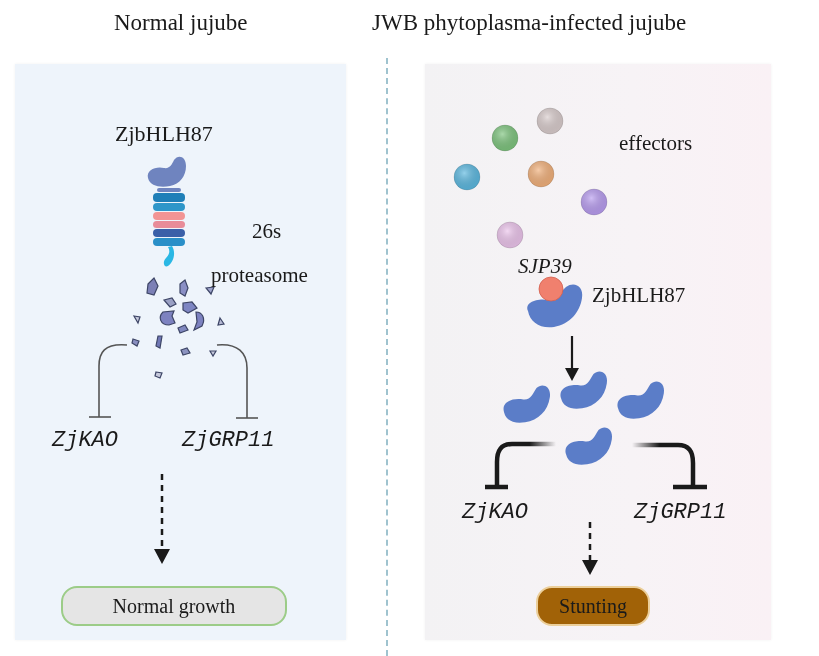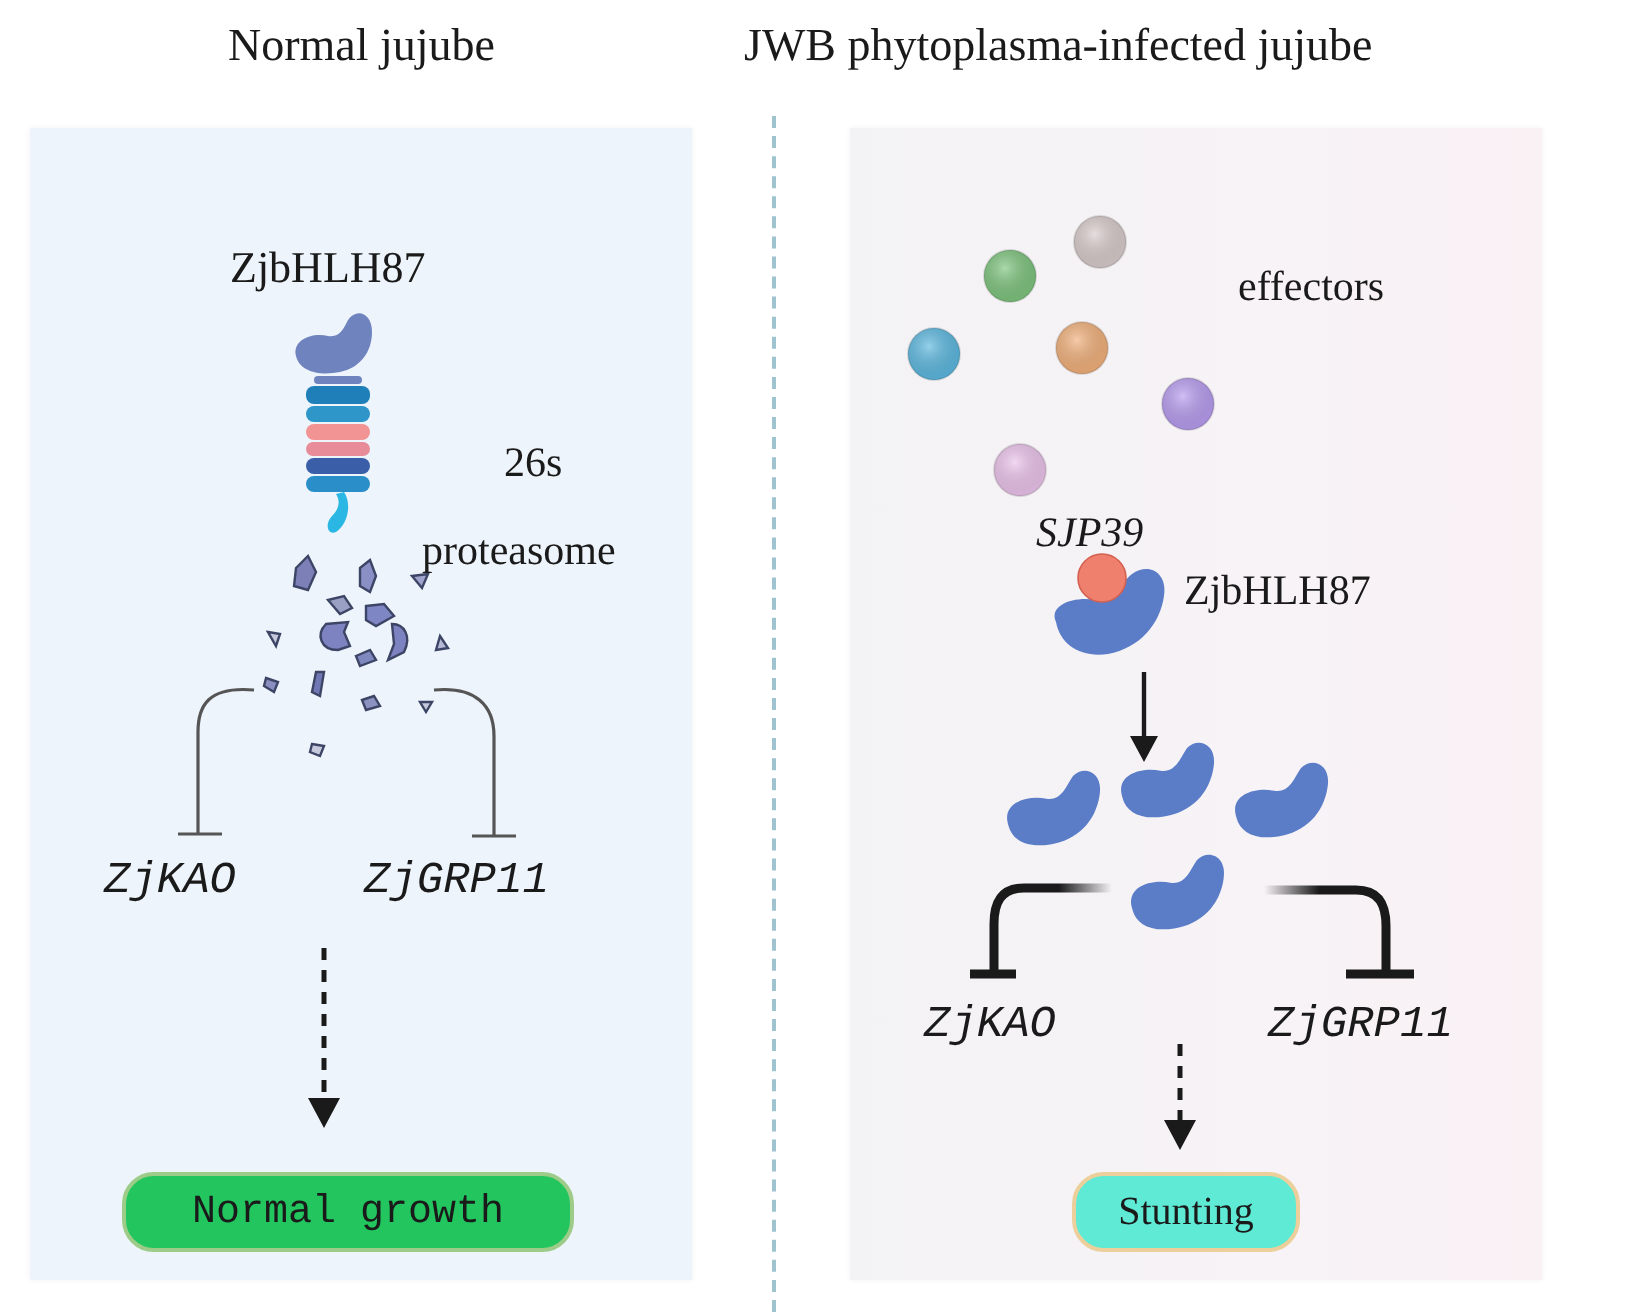--- a/index.html
+++ b/index.html
@@ -9,22 +9,22 @@
   .panel { position: absolute; top: 64px; height: 576px; }
   #left-panel { left: 15px; width: 331px; background: #eef4fb; box-shadow: 0 0 3px rgba(0,0,0,0.06); }
   #right-panel { left: 425px; width: 346px; background: linear-gradient(90deg,#f3f2f4 0%, #f7f3f6 60%, #faf1f5 100%); box-shadow: 0 0 3px rgba(0,0,0,0.06); }
   #divider { position: absolute; left: 386px; top: 58px; height: 598px; width: 0;
              border-left: 2px dashed #9fc3cf; }
   svg.layer { position: absolute; left: 0; top: 0; width: 819px; height: 656px; }
   .lbl { position: absolute; font-size: 21px; white-space: nowrap; line-height: 1; }
   .gene { font-style: italic; font-size: 22px; font-family: Liberation Mono, monospace; }
   .outcome { position: absolute; height: 40px; border-radius: 16px; background: #f5f8fb;
              display: flex; align-items: center; justify-content: center; font-size: 20px; box-sizing: border-box; }
-  #normal-growth-box { left: 61px; top: 586px; width: 226px; border: 2.5px solid #9ccc88; background:#22c55e;font-family:Liberation Mono, monospace; }
-  #stunting-box { left: 536px; top: 586px; width: 114px; border: 2.5px solid #eccf9a; background:#5eead4; }
+  #normal-growth-box { left: 61px; top: 586px; width: 226px; border: 2.5px solid #9ccc88; background:#e5e5e5; }
+  #stunting-box { left: 536px; top: 586px; width: 114px; border: 2.5px solid #eccf9a; background:#a16207; }
 </style>
 </head>
 <body>
 
 <div class="title" style="left:114px;">Normal jujube</div>
 <div class="title" style="left:372px;">JWB phytoplasma-infected jujube</div>
 
 <div id="left-panel" class="panel"></div>
 <div id="right-panel" class="panel"></div>
 <div id="divider"></div>

